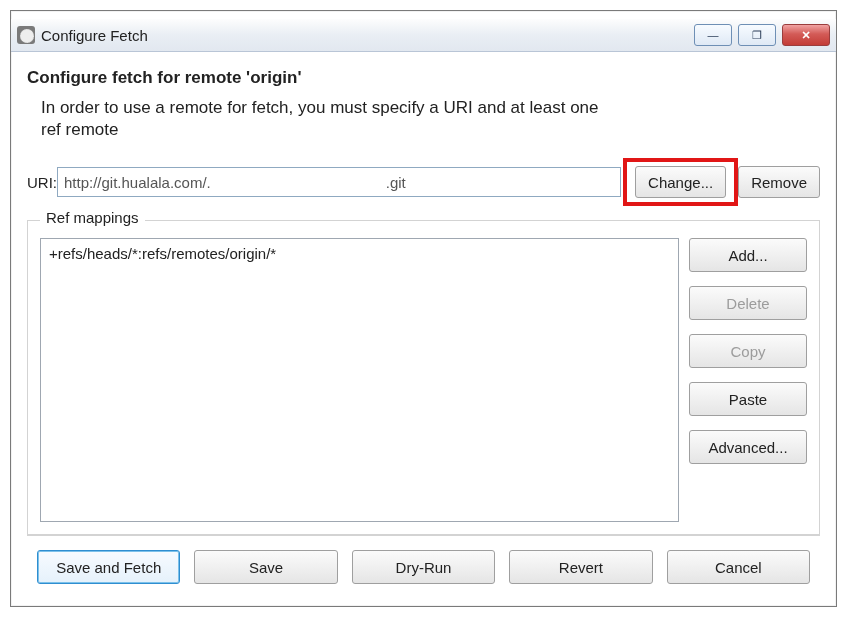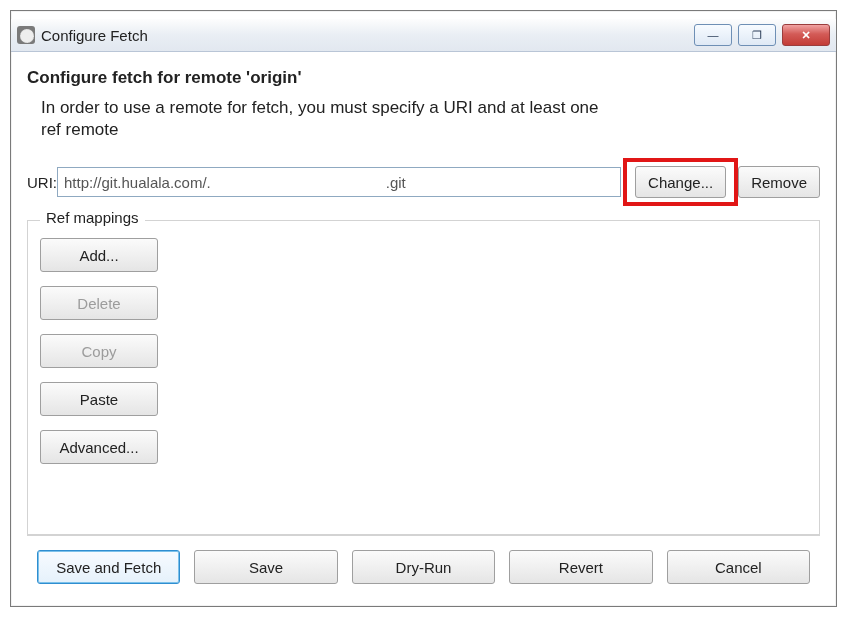--- a/index.html
+++ b/index.html
@@ -149,20 +149,23 @@
       <input class="uri-input" type="text" value="http://git.hualala.com/.                                          .git" style="">
       <div class="highlight-box">
         <div class="btn">Change...</div>
       </div>
       <div class="btn">Remove</div>
     </div>
 
     <div class="fieldset">
       <div class="legend">Ref mappings</div>
       <div class="fs-body">
+        <div class="listbox">
+          <div>+refs/heads/*:refs/remotes/origin/*</div>
+        </div>
         <div class="side-col">
           <div class="btn">Add...</div>
           <div class="btn disabled">Delete</div>
           <div class="btn disabled">Copy</div>
           <div class="btn">Paste</div>
           <div class="btn">Advanced...</div>
         </div>
       </div>
     </div>
 

